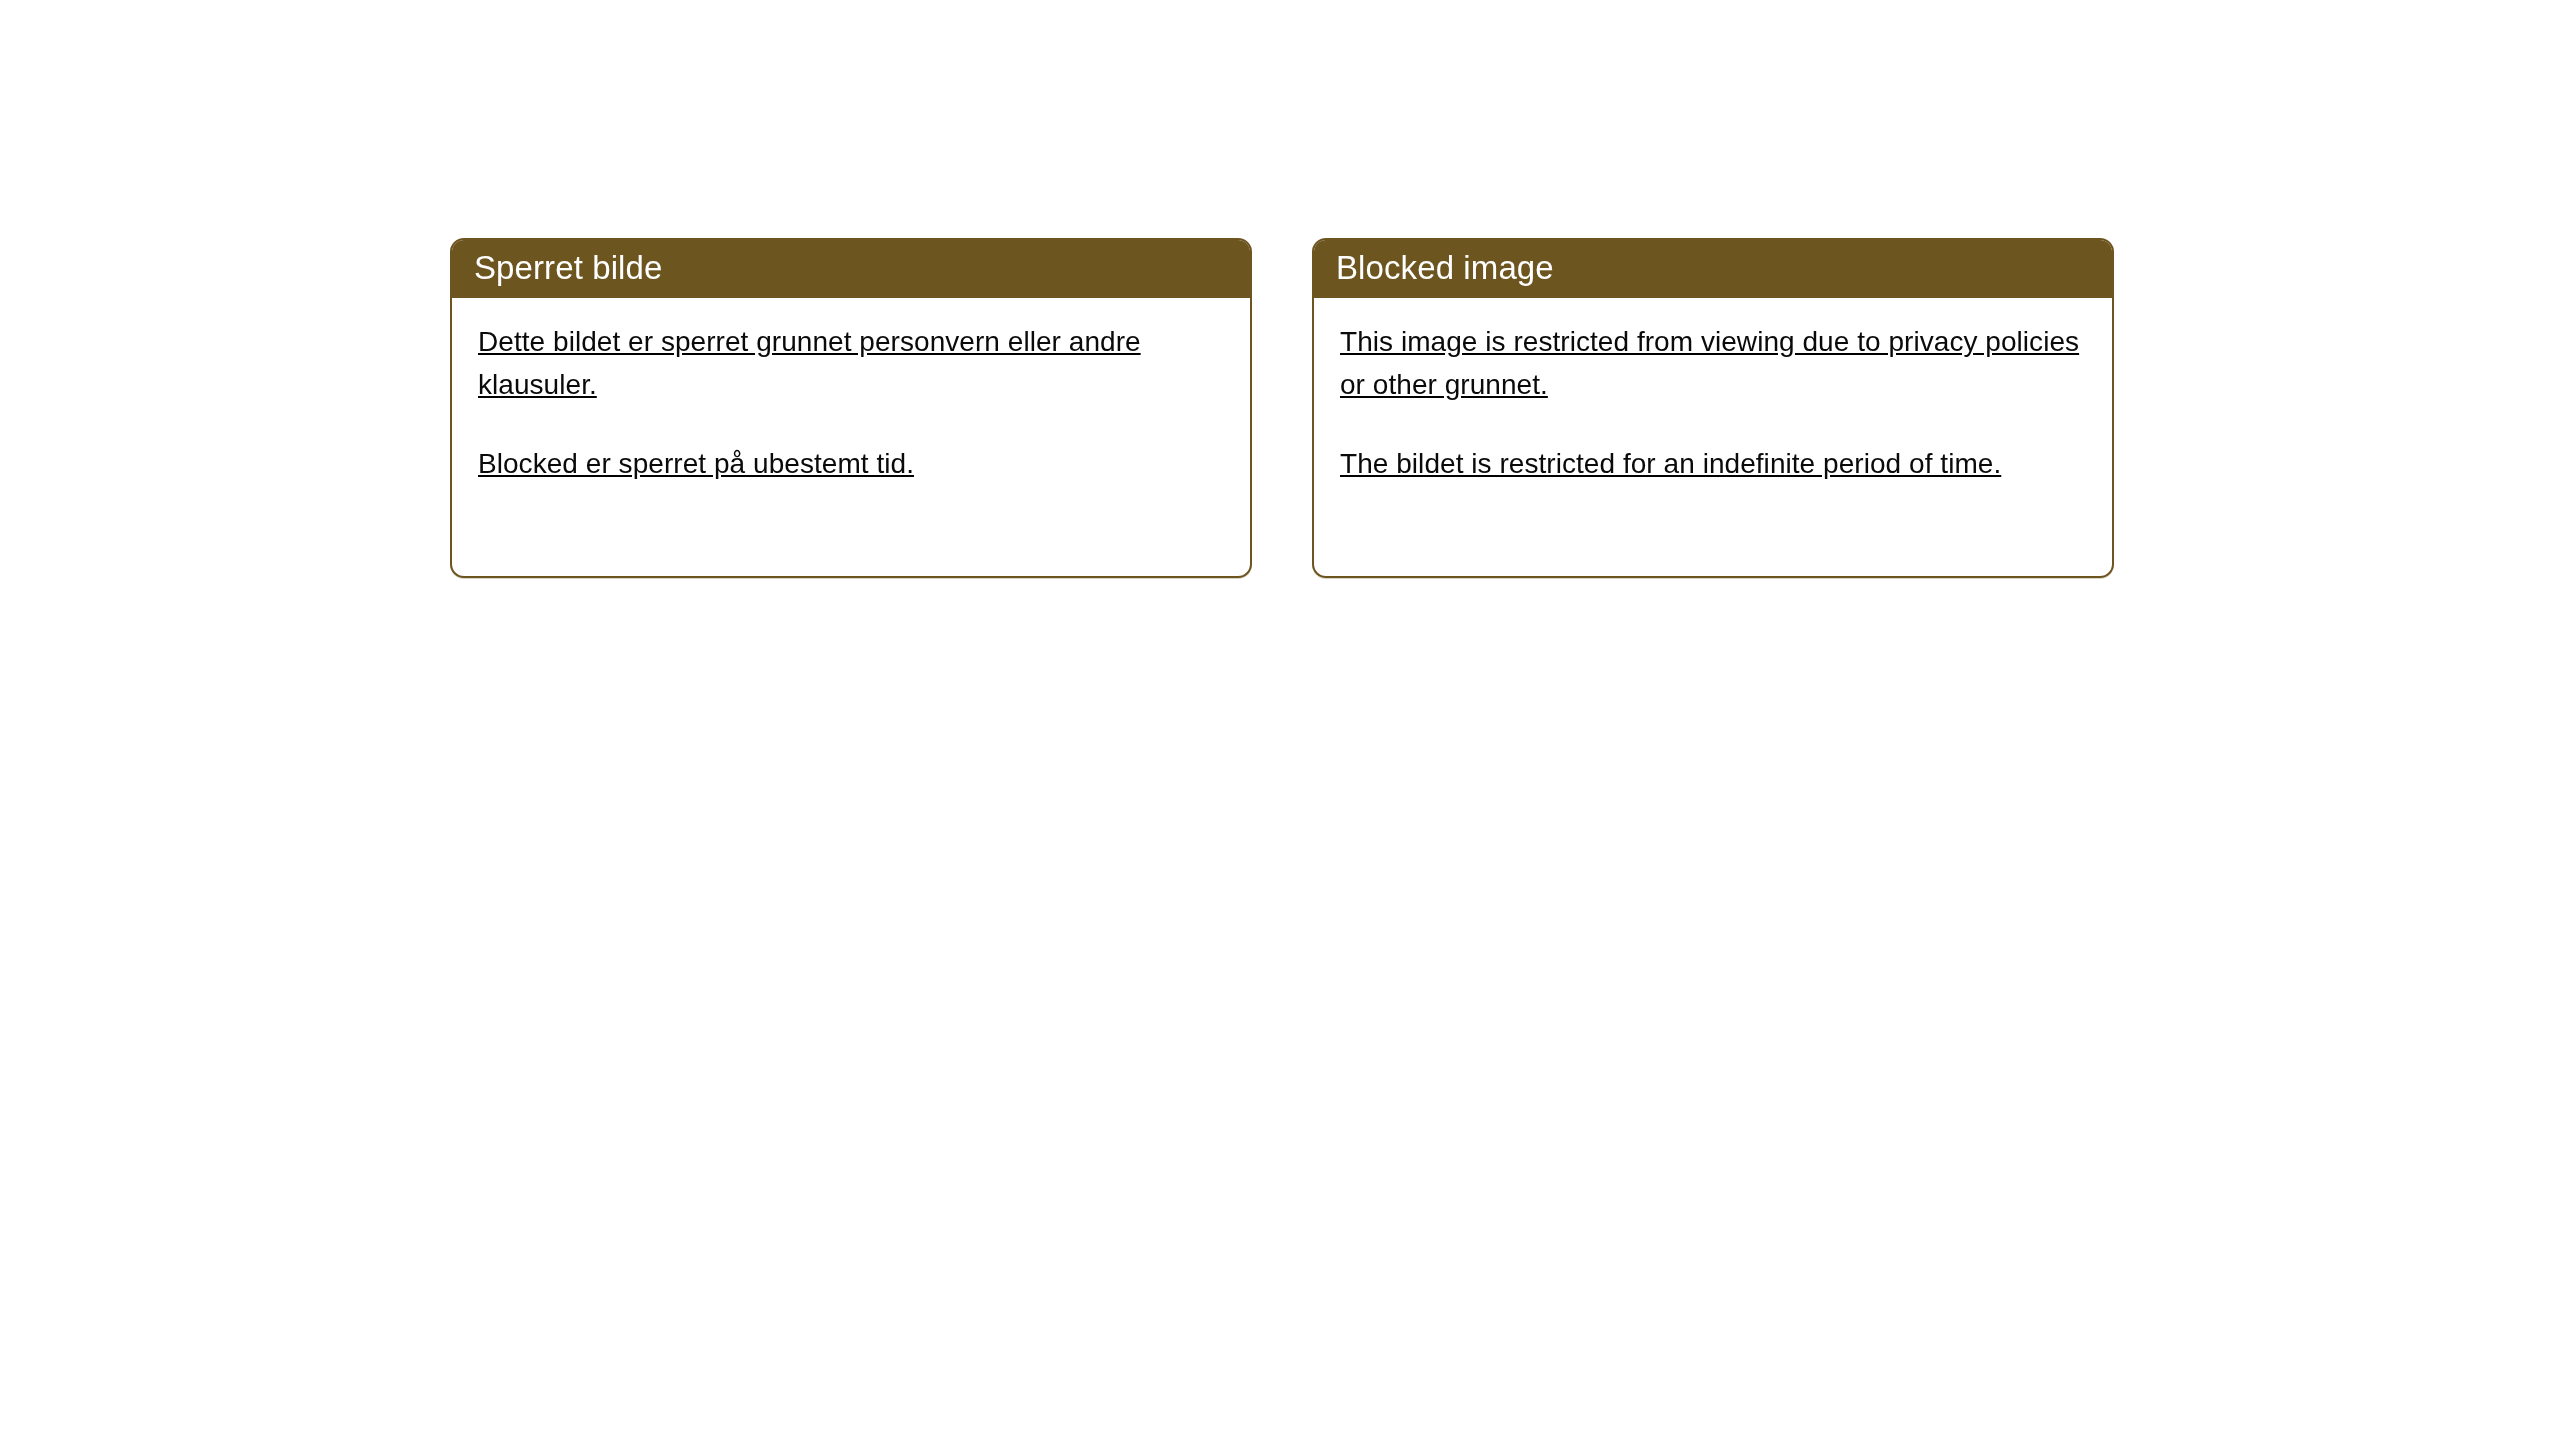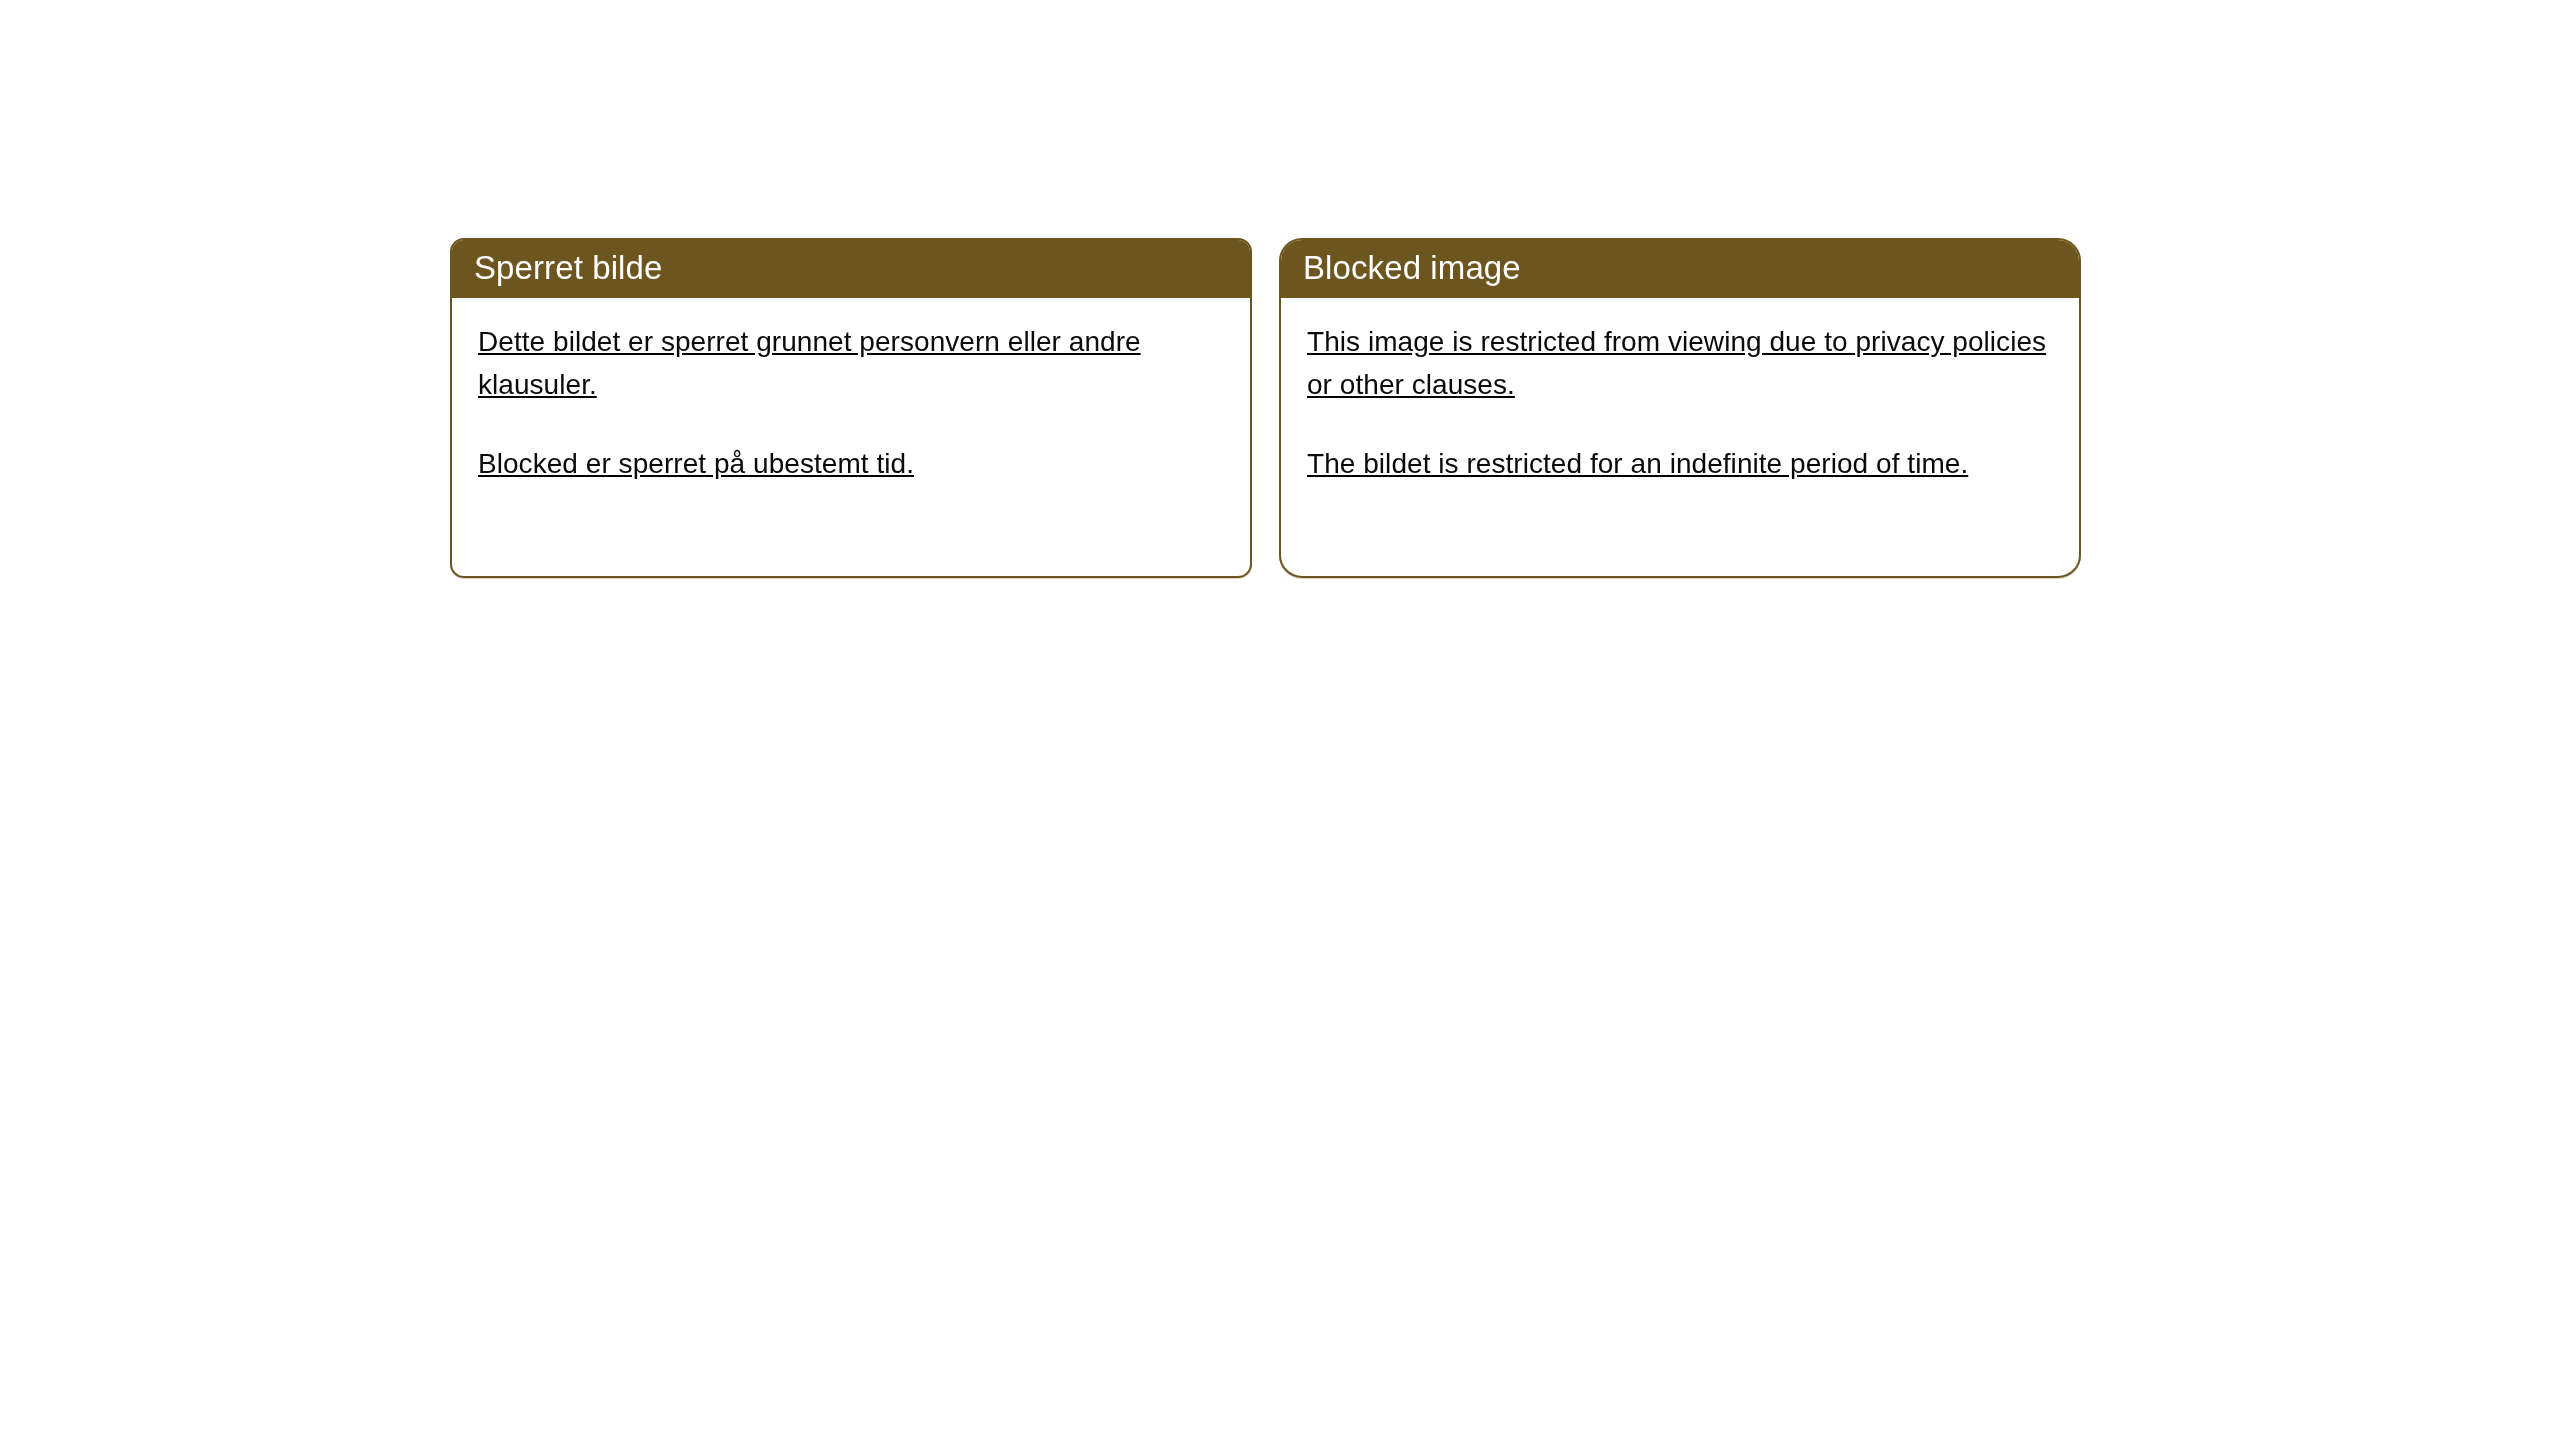--- a/index.html
+++ b/index.html
@@ -36,24 +36,23 @@
     box-shadow: 0 1px 0 rgba(109, 85, 32, 0.25);
   }
 
   .notice-card.left {
     left: 450px;
     width: 802px;
     height: 340px;
   }
 
   .notice-card.right {
-    left: 1279px;
+    left: 1312px;
     width: 802px;
     height: 340px;
-    border-radius: 23px;
   }
 
   .notice-header {
     height: 60px;
     background: #6d5520;
     display: flex;
     align-items: center;
     padding: 0 0 0 24px;
     margin: -2px -2px 0 -2px;
     border-top-left-radius: 12px;
@@ -101,18 +100,18 @@
       <p class="notice-paragraph">Dette bildet er sperret grunnet personvern eller andre klausuler.</p>
       <p class="notice-paragraph">Blocked er sperret på ubestemt tid.</p>
     </div>
   </section>
 
   <section class="notice-card right">
     <div class="notice-header">
       <h2 class="notice-title">Blocked image</h2>
     </div>
     <div class="notice-body">
-      <p class="notice-paragraph">This image is restricted from viewing due to privacy policies or other clauses.</p>
+      <p class="notice-paragraph">This image is restricted from viewing due to privacy policies or other grunnet.</p>
       <p class="notice-paragraph">The bildet is restricted for an indefinite period of time.</p>
     </div>
   </section>
 
 </div>
 
 </body></html>

